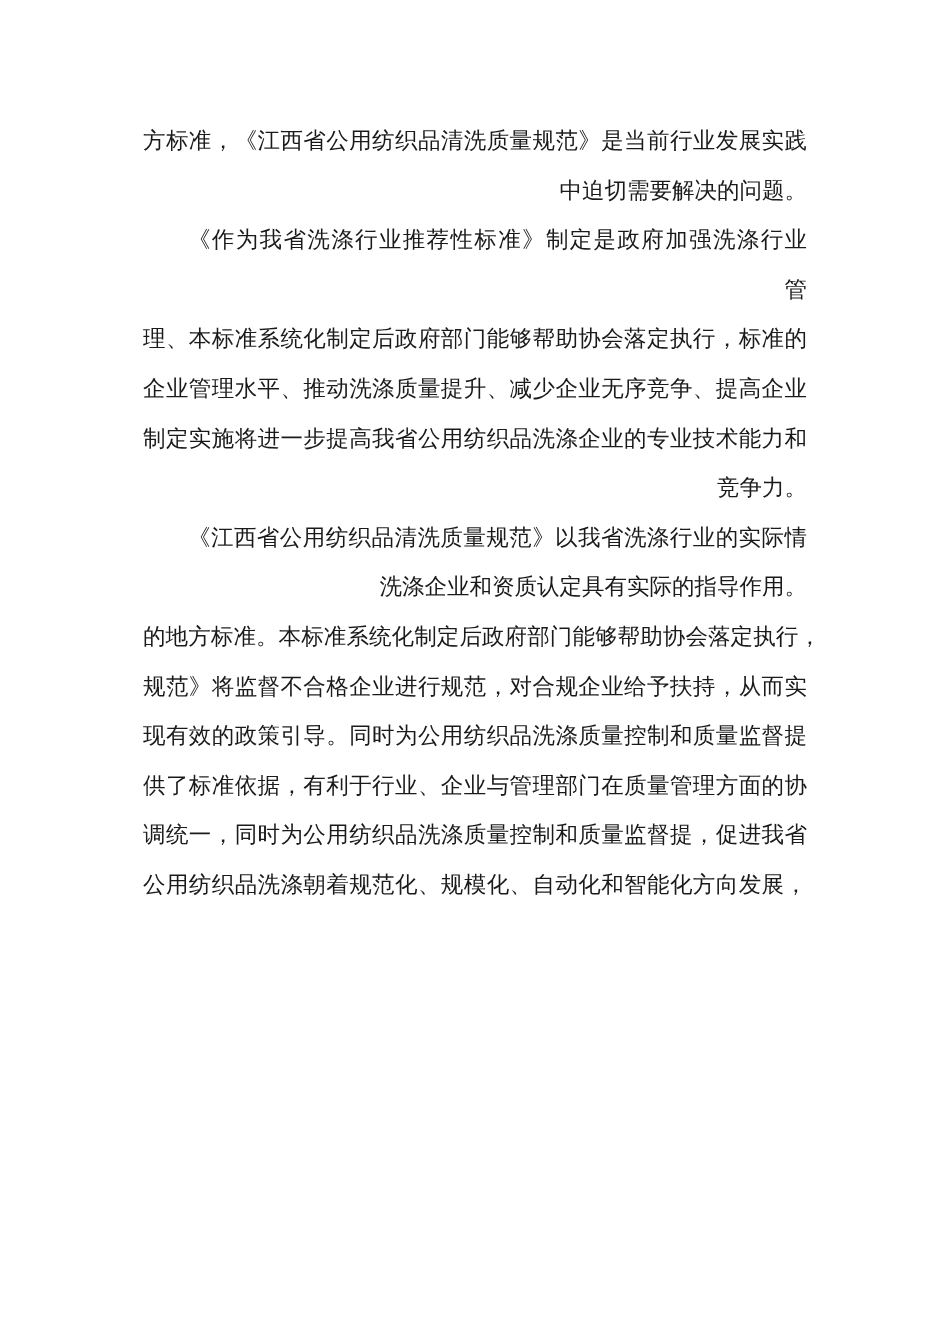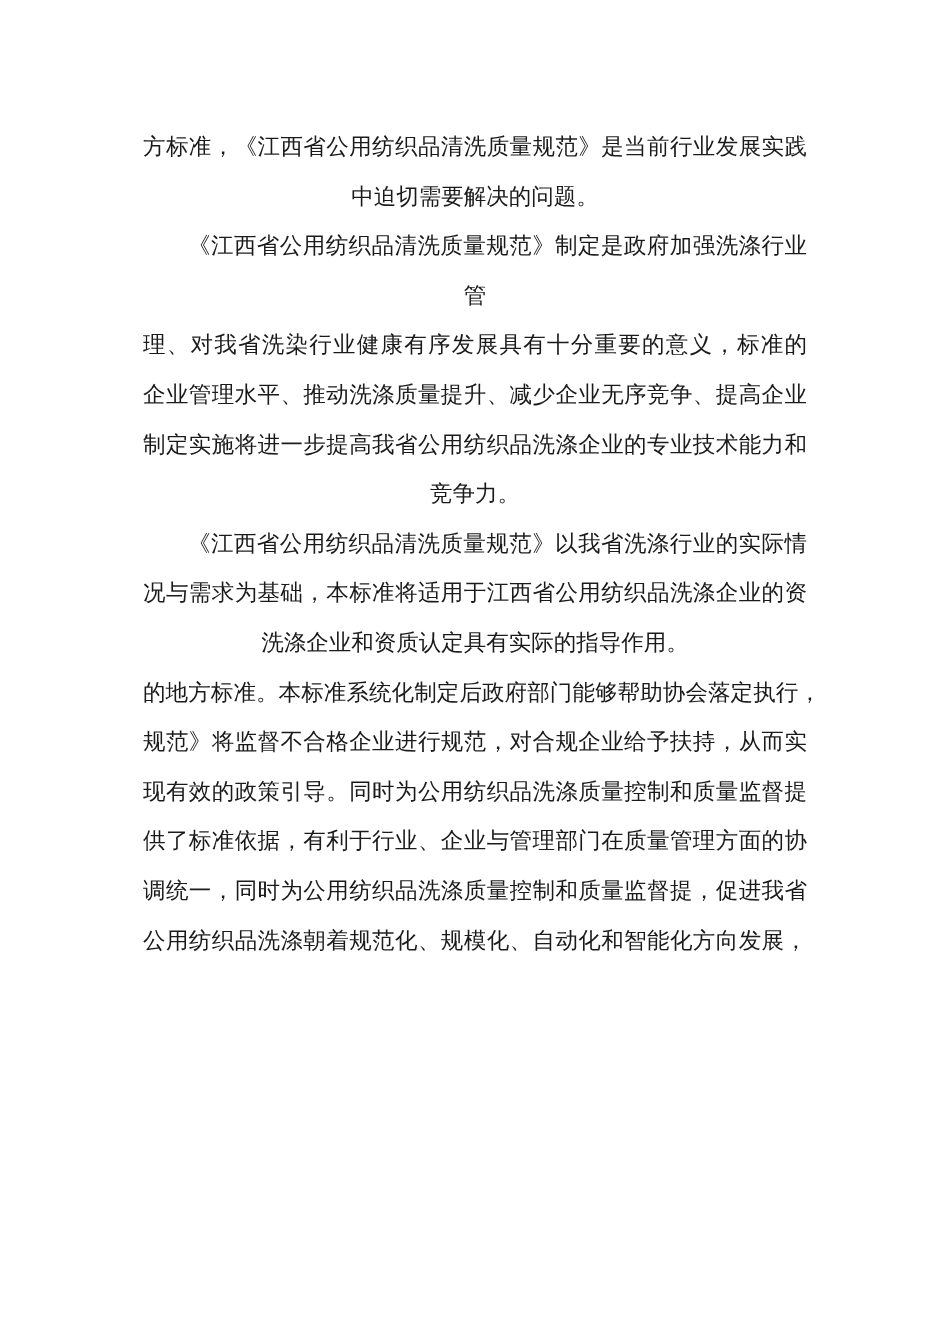--- a/index.html
+++ b/index.html
@@ -11,31 +11,31 @@
     position: relative;
     width: 950px;
     height: 1344px;
     background: #ffffff;
     overflow: hidden;
     font-family: "Liberation Serif", "DejaVu Serif", serif;
   }
   .doc-body {
     position: absolute;
     left: 143px;
-    top: 122px;
+    top: 116px;
     width: 664px;
     font-size: 22.5px;
     line-height: 49.6px;
     color: #1a1a1a;
     letter-spacing: 0;
   }
   .line {
     height: 49.6px;
     white-space: nowrap;
-    text-align: center;
+    text-align: right;
   }
   .line.justify {
     text-align: justify;
     text-align-last: justify;
     text-justify: inter-character;
   }
   .line.indent {
     text-indent: 2em;
   }
   .line.overflow {
@@ -44,28 +44,27 @@
     letter-spacing: 0.1px;
   }
 </style>
 </head>
 <body>
 
 <div class="page">
   <div class="doc-body" style="color: rgb(26, 26, 26);">
       <div class="line justify">方标准，《江西省公用纺织品清洗质量规范》是当前行业发展实践</div>
       <div class="line">中迫切需要解决的问题。</div>
-      <div class="line indent justify">《江西省公用纺织品清洗质量规范》制定是政府加强洗涤行业</div>
+      <div class="line indent justify">《作为我省洗涤行业推荐性标准》制定是政府加强洗涤行业</div>
       <div class="line">管</div>
-      <div class="line justify">理、对我省洗染行业健康有序发展具有十分重要的意义，标准的</div>
+      <div class="line justify">理、本标准系统化制定后政府部门能够帮助协会落定执行，标准的</div>
       <div class="line justify">企业管理水平、推动洗涤质量提升、减少企业无序竞争、提高企业</div>
       <div class="line justify">制定实施将进一步提高我省公用纺织品洗涤企业的专业技术能力和</div>
       <div class="line">竞争力。</div>
       <div class="line indent justify">《江西省公用纺织品清洗质量规范》以我省洗涤行业的实际情</div>
-      <div class="line justify">况与需求为基础，本标准将适用于江西省公用纺织品洗涤企业的资</div>
       <div class="line">洗涤企业和资质认定具有实际的指导作用。</div>
       <div class="line overflow">的地方标准。本标准系统化制定后政府部门能够帮助协会落定执行，</div>
       <div class="line justify">规范》将监督不合格企业进行规范，对合规企业给予扶持，从而实</div>
       <div class="line justify">现有效的政策引导。同时为公用纺织品洗涤质量控制和质量监督提</div>
       <div class="line justify">供了标准依据，有利于行业、企业与管理部门在质量管理方面的协</div>
       <div class="line justify">调统一，同时为公用纺织品洗涤质量控制和质量监督提，促进我省</div>
       <div class="line justify">公用纺织品洗涤朝着规范化、规模化、自动化和智能化方向发展，</div>
     </div>
 </div>
 

